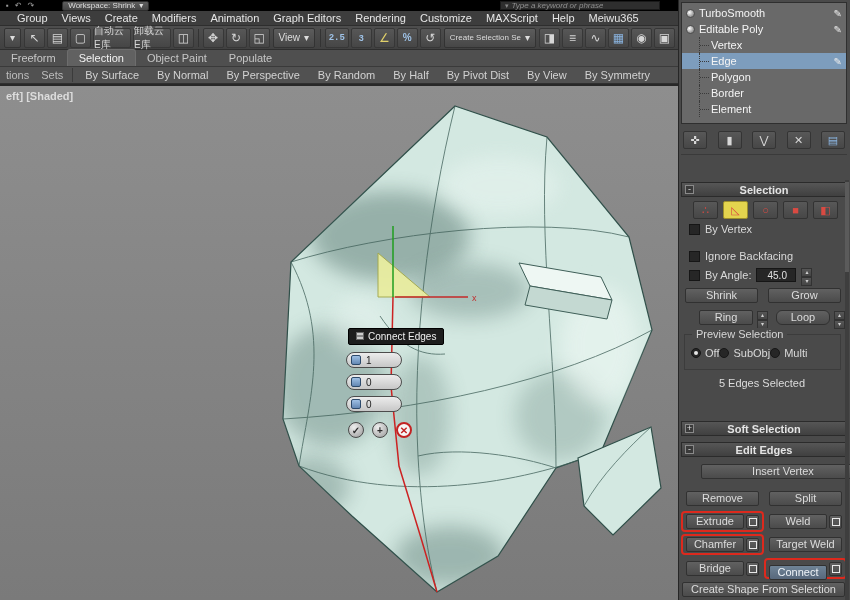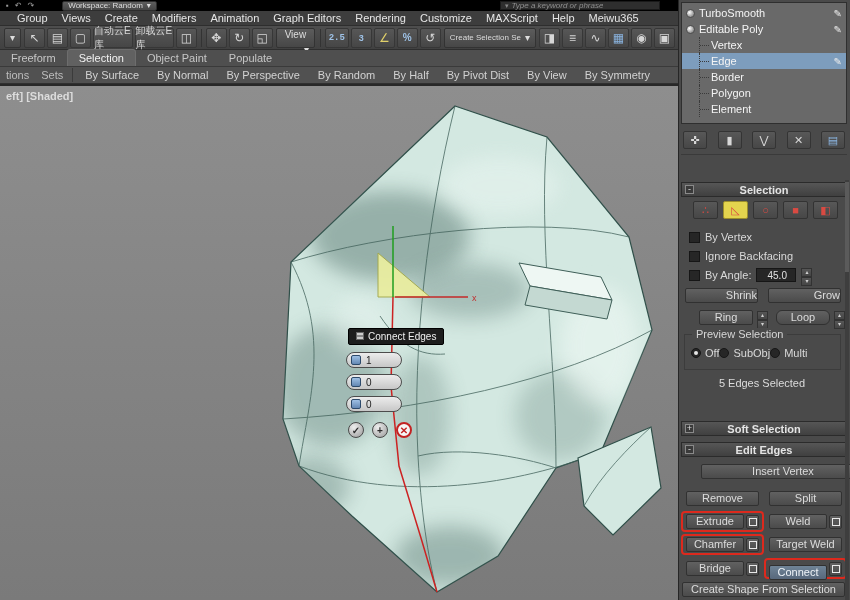--- a/index.html
+++ b/index.html
@@ -110,21 +110,21 @@
   .chk { width:11px; height:11px; background:#262626; border:1px solid #161616; flex:0 0 auto; }
   .numfield { width:40px; height:14px; background:#262626; border:1px solid #161616; color:#e0e0e0;
     font-size:10px; display:flex; align-items:center; padding:0 10px; }
   .spin { width:11px; height:14px; display:flex; flex-direction:column; }
   .spin span { flex:1; font-size:6px; line-height:7px; text-align:center; color:#cfcfcf;
     background:linear-gradient(#565656,#454545); border:1px solid #323232; }
 
   .b { height:15px; background:linear-gradient(#616161,#4b4b4b); border:1px solid #313131; border-radius:2px;
     color:#dcdcdc; font-size:11px; line-height:13px; text-align:center; }
   #shrinkgrow { position:absolute; left:6px; top:288px; width:156px; display:flex; gap:10px; }
-  #shrinkgrow .b { flex:1;text-align:right; }
+  #shrinkgrow .b { flex:1; }
   #ringloop { position:absolute; left:20px; top:310px; width:156px; display:flex; gap:4px; align-items:center; }
   #ringloop .b { width:54px; }
 
   #preview { position:absolute; left:5px; top:334px; width:157px; height:36px; border:1px solid #3c3c3c; }
   #preview .legend { position:absolute; left:7px; top:-7px; background:#4a4a4a; padding:0 4px; font-size:11px; color:#d6d6d6; }
   #preview .radios { position:absolute; left:6px; top:12px; display:flex; align-items:center; }
   .radio { display:flex; align-items:center; gap:4px; font-size:11px; color:#d9d9d9; }
   .rdot { width:10px; height:10px; border-radius:50%; background:#262626; border:1px solid #161616;
     display:flex; align-items:center; justify-content:center; }
   .rdot.sel::after { content:""; width:4px; height:4px; border-radius:50%; background:#e6e6e6; }
@@ -147,21 +147,21 @@
   #pthumb { position:absolute; right:1px; top:182px; width:4px; height:90px; background:#5b5b5b; }
 </style>
 </head>
 <body>
 
 <div id="titlebar">
   <span class="qicon">▪</span>
   <span class="qicon">↶</span>
   <span class="qicon">↷</span>
   <div id="workspace-dd">
-    <span>Workspace: Random</span>
+    <span>Workspace: Shrink</span>
     <span>▾</span>
   </div>
   <div id="search-box">
     <span style="font-size:7px;color:#888;">▾</span>
     <span class="ph">Type a keyword or phrase</span>
   </div>
 </div>
 
 <div id="menubar">
   <span class="menu-item">Group</span>
@@ -202,21 +202,21 @@
   <div class="tsep"></div>
   <div class="ic">
       <span class="g">✥</span>
     </div>
   <div class="ic">
       <span class="g">↻</span>
     </div>
   <div class="ic">
       <span class="g">◱</span>
     </div>
-  <div class="dd" style="width:50px;flex-direction:column;">
+  <div class="dd" style="width:50px;">
     <span>View</span>
     <span style="margin-left:auto;">▾</span>
   </div>
   <div class="tsep"></div>
   <div class="ic" style="min-width:24px;">
       <span class="g blue" style="font-size:9px;font-family:Liberation Mono, monospace;">2.5</span>
     </div>
   <div class="ic">
       <span class="g blue" style="font-size:9px;">3</span>
     </div>
@@ -374,25 +374,25 @@
       <span class="tnode"></span>
       <span>Vertex</span>
     </div>
     <div class="srow selected">
       <span class="tnode"></span>
       <span>Edge</span>
       <span class="modicon">✎</span>
     </div>
     <div class="srow">
       <span class="tnode"></span>
-      <span>Border</span>
+      <span>Polygon</span>
     </div>
     <div class="srow">
       <span class="tnode"></span>
-      <span>Polygon</span>
+      <span>Border</span>
     </div>
     <div class="srow">
       <span class="tnode"></span>
       <span>Element</span>
     </div>
   </div>
 
   <div id="modbtns">
     <div class="mbtn">
         <span>✜</span>
@@ -428,21 +428,21 @@
         <span>○</span>
       </div>
     <div class="sob">
         <span>■</span>
       </div>
     <div class="sob">
         <span>◧</span>
       </div>
   </div>
 
-  <div class="chkrow" style="top:231px;">
+  <div class="chkrow" style="top:223px;">
     <span class="chk"></span>
     <span>By Vertex</span>
   </div>
   <div class="chkrow" style="top:250px;">
     <span class="chk"></span>
     <span>Ignore Backfacing</span>
   </div>
   <div class="chkrow" style="top:268px;">
     <span class="chk"></span>
     <span>By Angle:</span>

